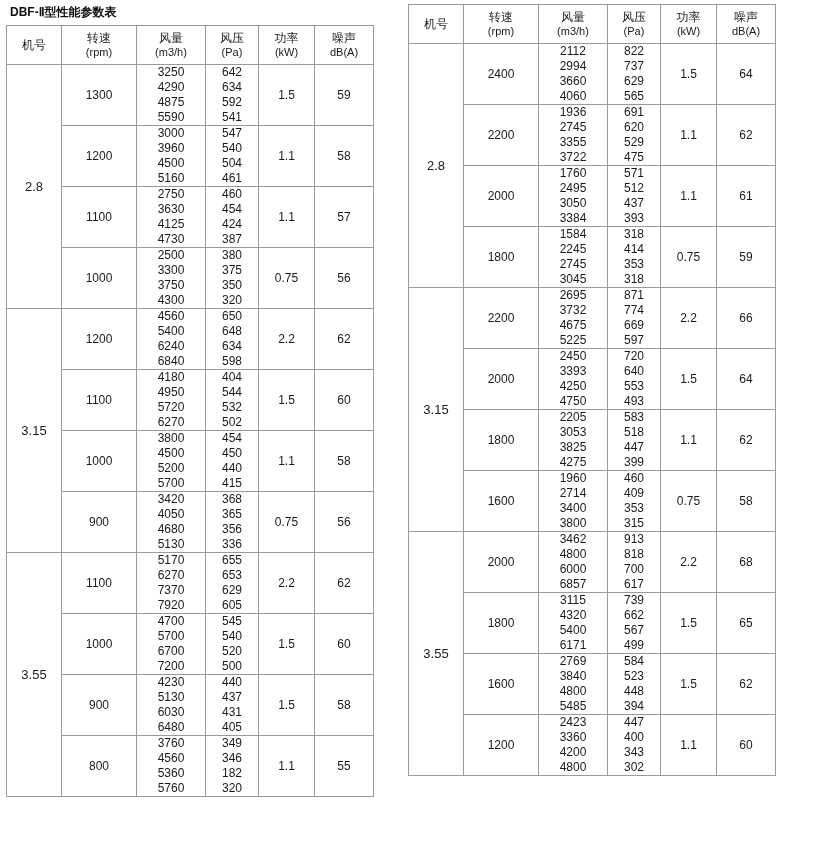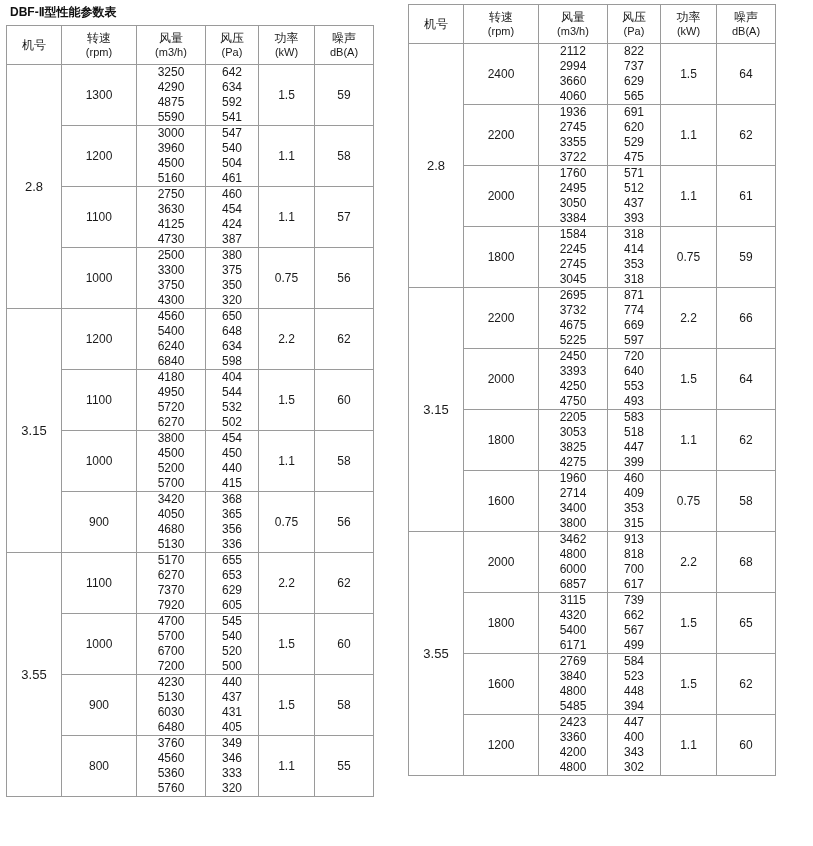--- a/index.html
+++ b/index.html
@@ -318,21 +318,21 @@
             <td class="rpm-cell">800</td>
             <td class="stack">
               <div>3760</div>
               <div>4560</div>
               <div>5360</div>
               <div>5760</div>
             </td>
             <td class="stack">
               <div>349</div>
               <div>346</div>
-              <div>333</div>
+              <div>182</div>
               <div>320</div>
             </td>
             <td class="power-cell">1.1</td>
             <td class="noise-cell">55</td>
           </tr>
         </tbody>
     </table>
   </div>
 
   <div class="panel">

